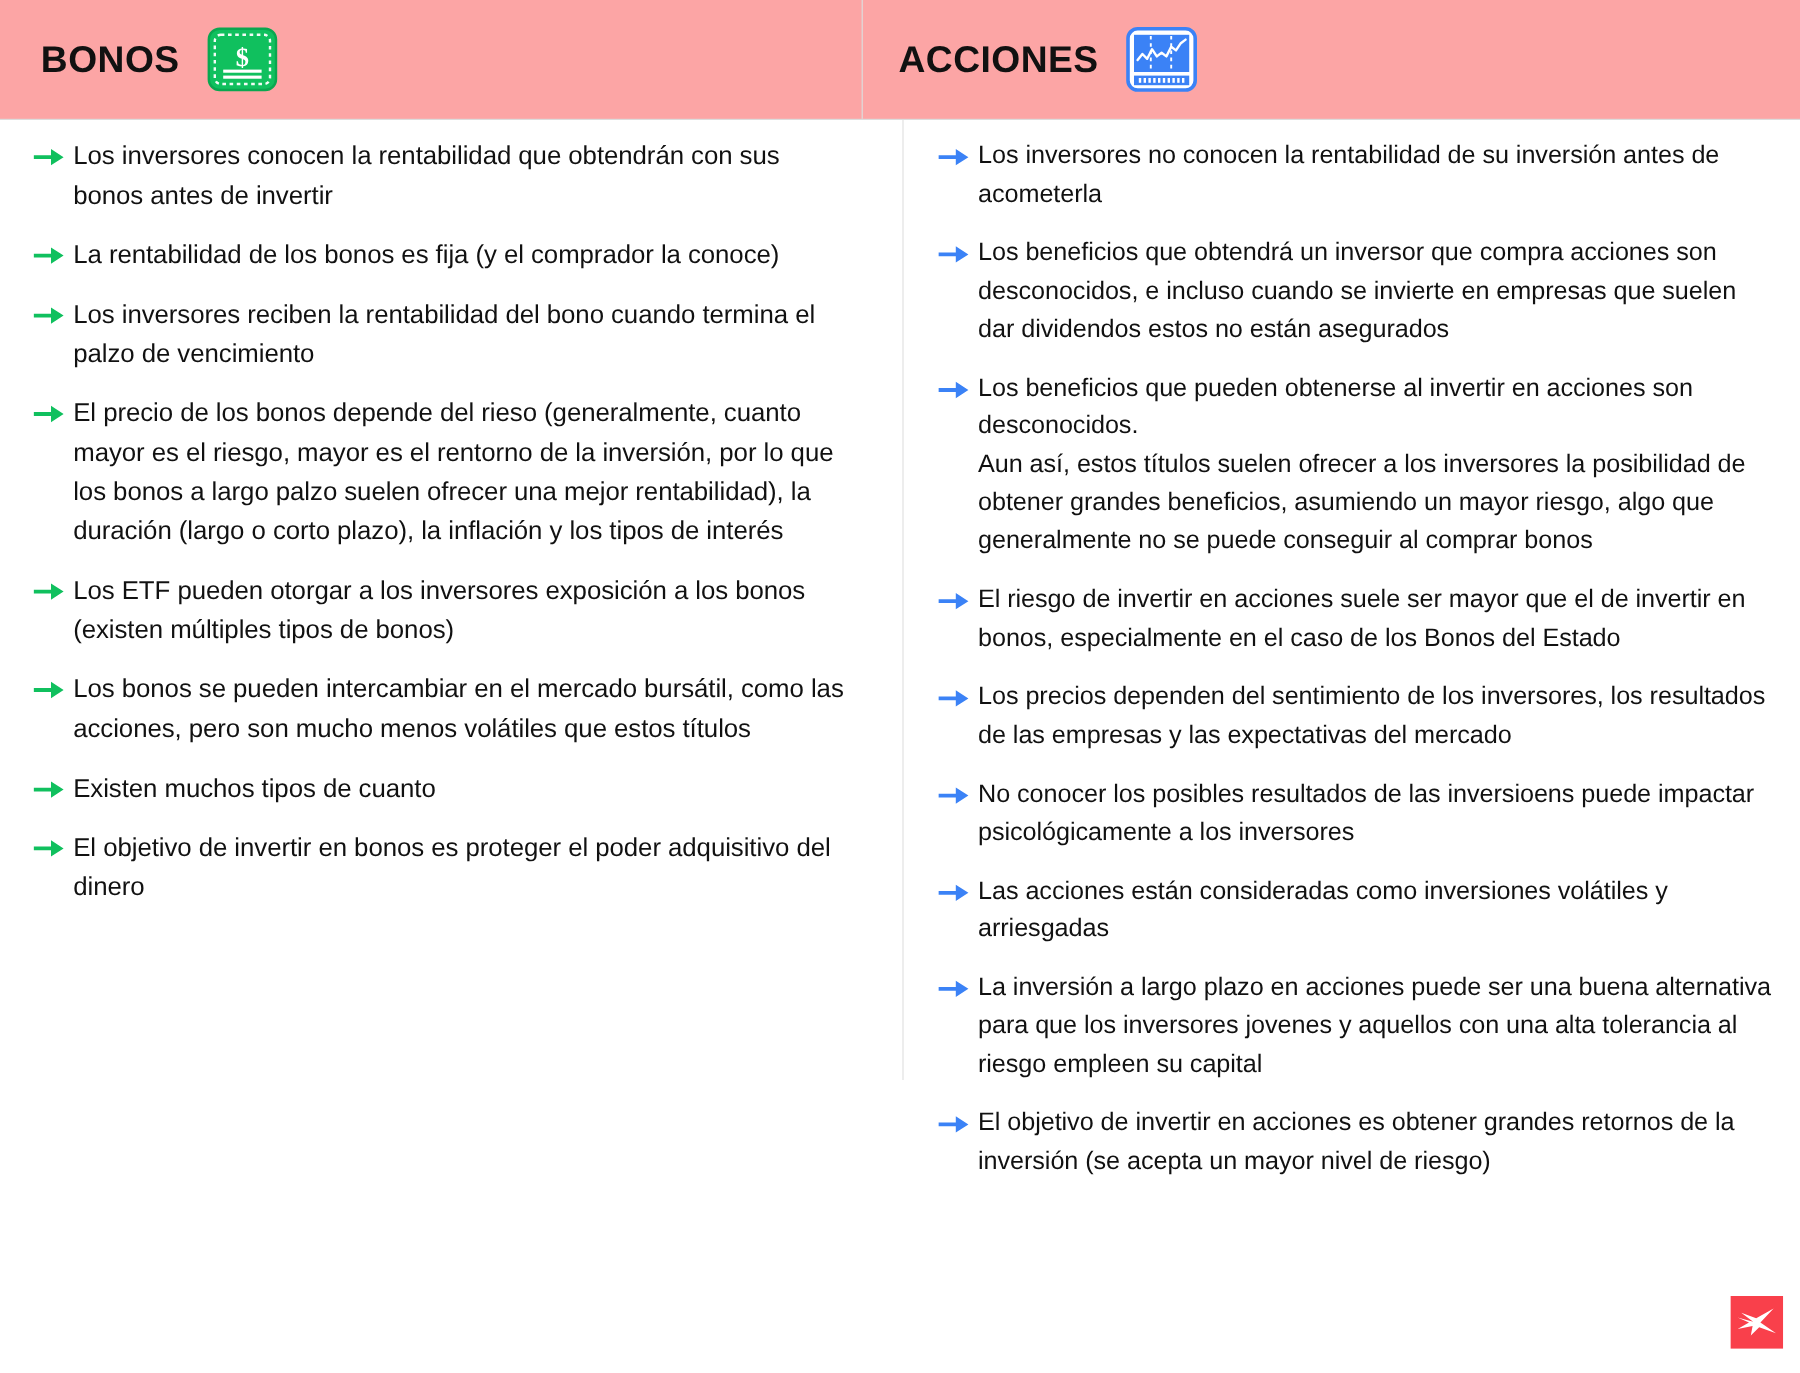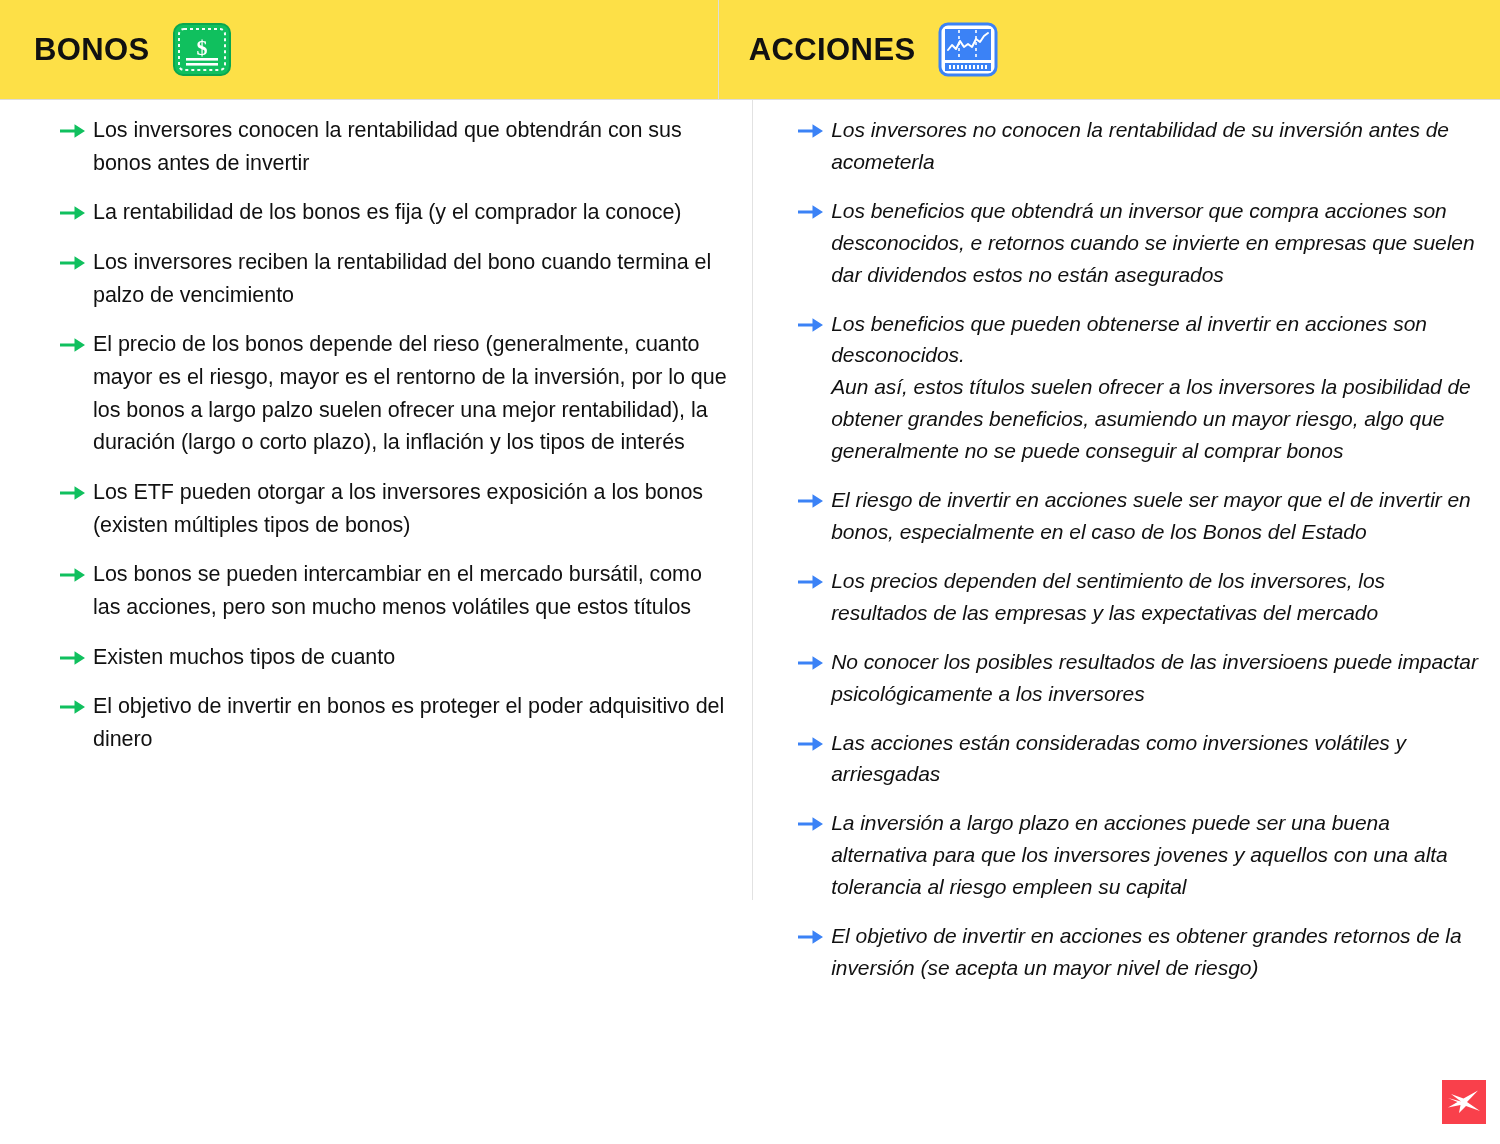--- a/index.html
+++ b/index.html
@@ -13,21 +13,21 @@
     font-family: "Liberation Sans", sans-serif;
     color: #1a1a1a;
     position: relative;
     overflow: hidden;
   }
 
   
   .header-band {
     display: flex;
     height: 100px;
-    background: #fde047;
+    background: #fca5a5;
     border-bottom: 1px solid #dcdcdc;
     box-sizing: border-box;
   }
   .header-cell {
     display: flex;
     align-items: center;
     box-sizing: border-box;
     height: 100%;
   }
   .header-cell.left  { width: 752px; padding-left: 34px; }
@@ -42,21 +42,20 @@
     font-family: "Liberation Sans", sans-serif;
   }
 
   
   .head-icon { display: block; }
 
   
   .columns {
     display: flex;
     position: relative;
-    padding-left: 32px;
   }
   .col {
     box-sizing: border-box;
     padding-top: 14px;
   }
   .col.left  { width: 752px; padding-left: 28px; padding-right: 40px; }
   .col.right { width: 748px; padding-left: 30px; padding-right: 22px; }
 
   .divider {
     position: absolute;
@@ -83,21 +82,21 @@
     margin-top: 9px;
     margin-right: 7px;
   }
   .bullet-text {
     font-size: 21.5px;
     line-height: 1.52;
     color: #111111;
     white-space: pre-line;
     letter-spacing: -0.05px;
   }
-  .col.right .bullet-text { font-size: 21px; font-style: italic; }
+  .col.right .bullet-text { font-size: 21px; }
 
   
   .logo {
     position: absolute;
     right: 14px;
     bottom: 20px;
     width: 44px;
     height: 44px;
   }
 </style>
@@ -227,21 +226,21 @@
           </svg>
         </span>
         <span class="bullet-text">Los inversores no conocen la rentabilidad de su inversión antes de acometerla</span>
       </li>
       <li>
         <span class="arrow-icon">
           <svg width="26" height="16" viewBox="0 0 26 16" xmlns="http://www.w3.org/2000/svg">
             <path d="M0 6.4 H14.5 V1.2 L25 8 L14.5 14.8 V9.6 H0 Z" fill="#3b82f6"></path>
           </svg>
         </span>
-        <span class="bullet-text">Los beneficios que obtendrá un inversor que compra acciones son desconocidos, e retornos cuando se invierte en empresas que suelen dar dividendos estos no están asegurados</span>
+        <span class="bullet-text">Los beneficios que obtendrá un inversor que compra acciones son desconocidos, e incluso cuando se invierte en empresas que suelen dar dividendos estos no están asegurados</span>
       </li>
       <li>
         <span class="arrow-icon">
           <svg width="26" height="16" viewBox="0 0 26 16" xmlns="http://www.w3.org/2000/svg">
             <path d="M0 6.4 H14.5 V1.2 L25 8 L14.5 14.8 V9.6 H0 Z" fill="#3b82f6"></path>
           </svg>
         </span>
         <span class="bullet-text">Los beneficios que pueden obtenerse al invertir en acciones son desconocidos.
 Aun así, estos títulos suelen ofrecer a los inversores la posibilidad de obtener grandes beneficios, asumiendo un mayor riesgo, algo que generalmente no se puede conseguir al comprar bonos</span>
       </li>

